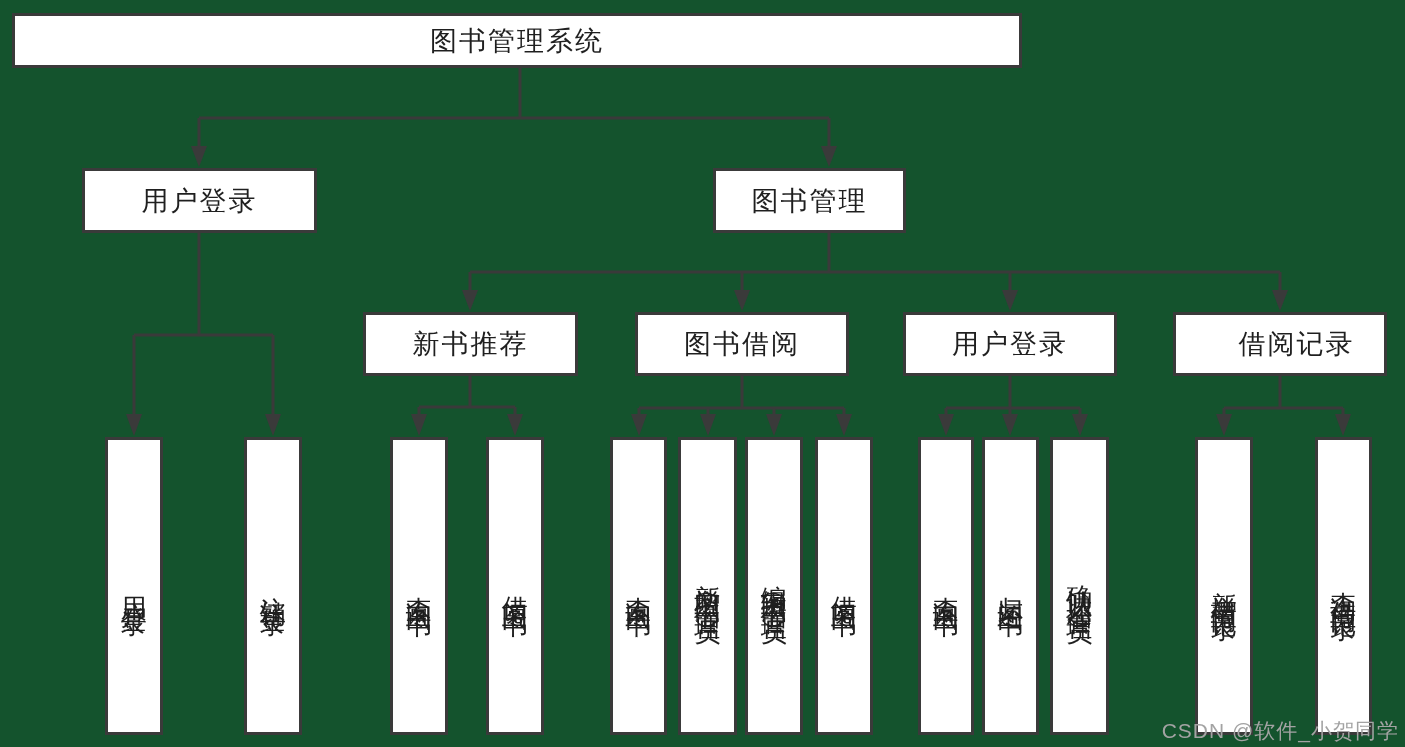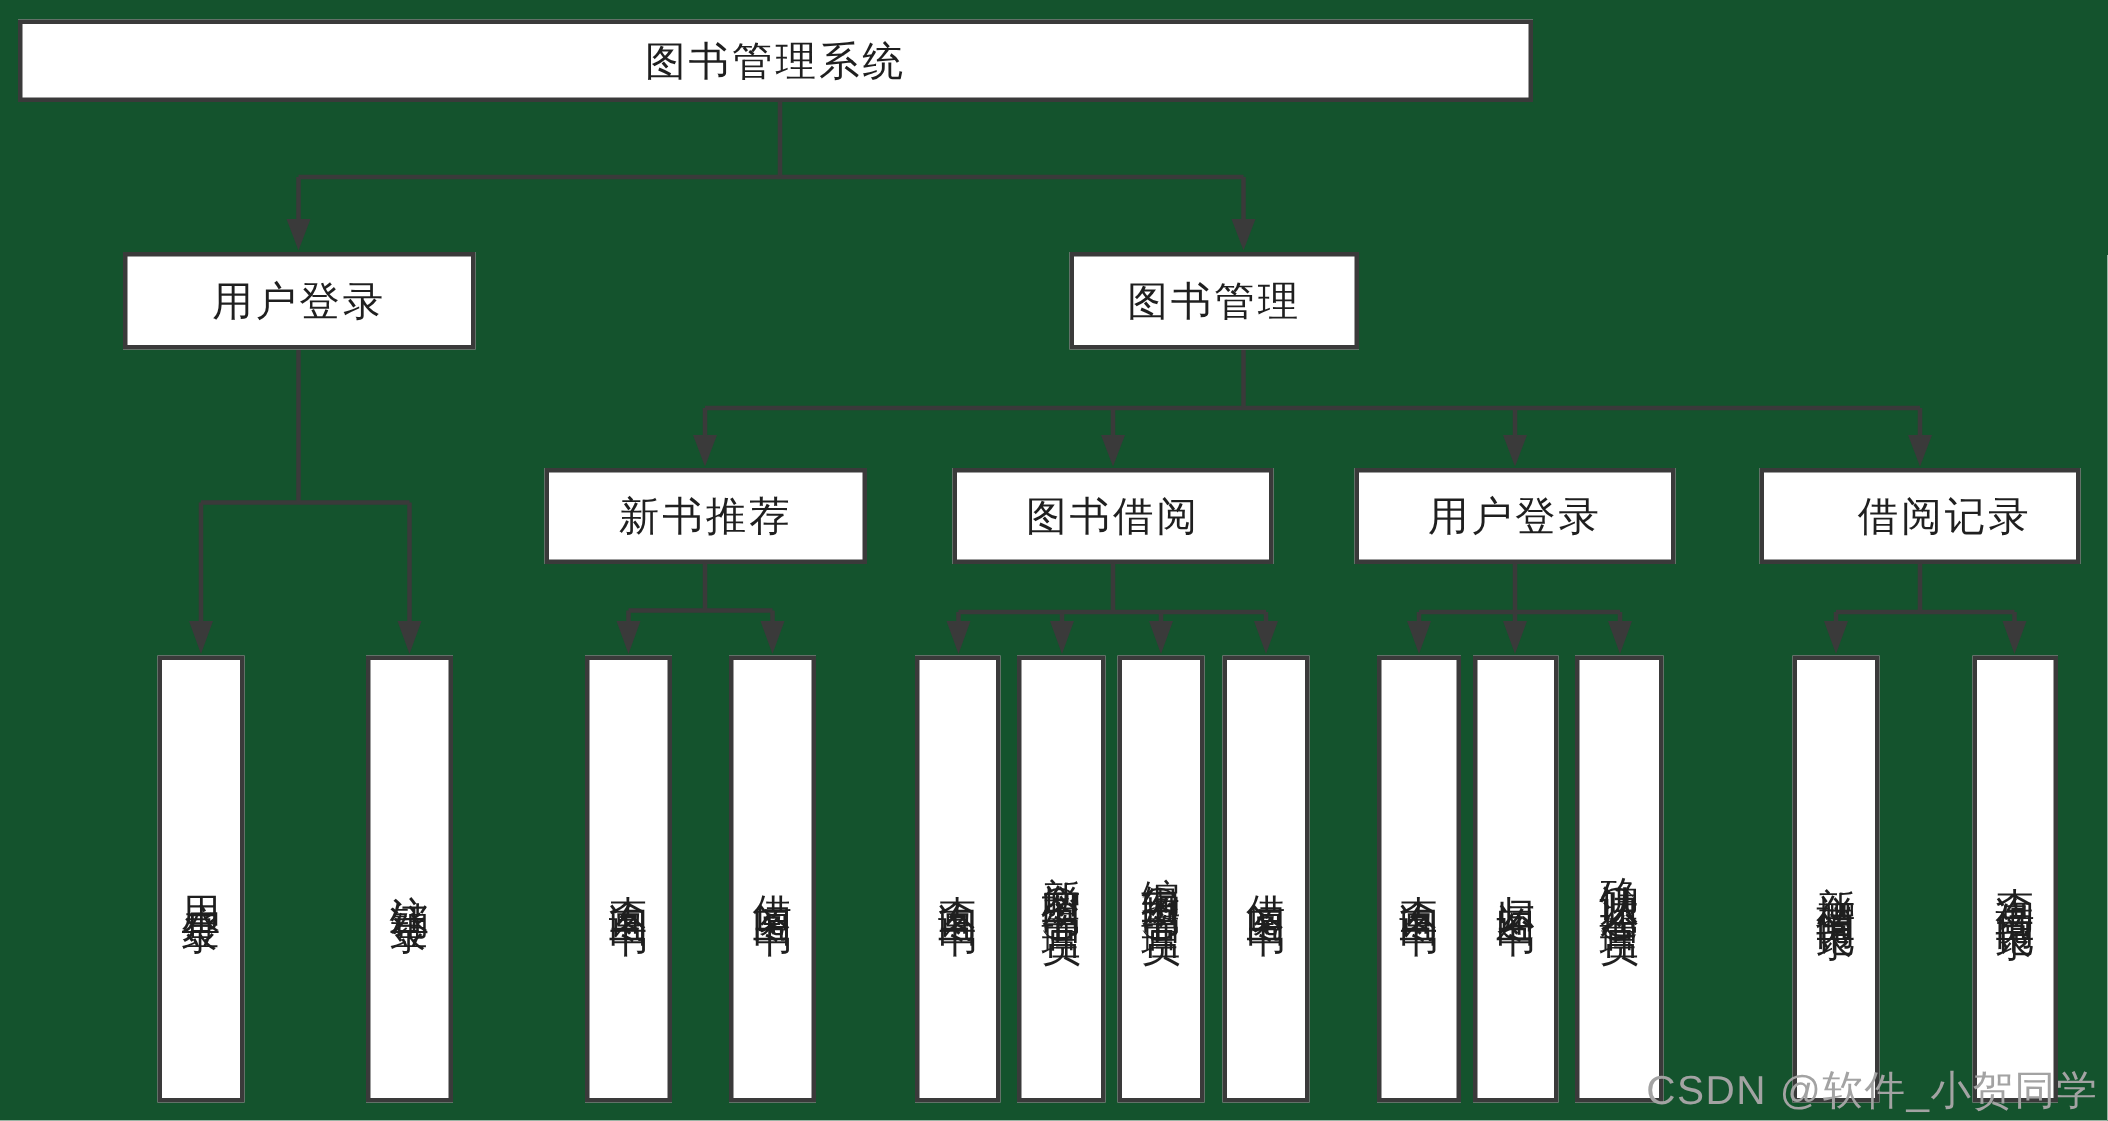--- a/index.html
+++ b/index.html
@@ -58,21 +58,21 @@
   #l-bb-borrow  { left: 815px;  width: 58px; }
   #l-cb-query   { left: 918px;  width: 56px; }
   #l-cb-return  { left: 982px;  width: 57px; }
   #l-cb-confirm { left: 1050px; width: 59px; }
   #l-br-add     { left: 1195px; width: 58px; }
   #l-br-query   { left: 1315px; width: 57px; }
   #watermark {
     position: absolute;
     right: 6px;
     bottom: 2px;
-    font-size: 27px;
+    font-size: 21px;
     letter-spacing: 1px;
     color: #a3a3a3;
     white-space: nowrap;
   }
   .cline { stroke: #3a3a3a; stroke-width: 3; fill: none; }
   .ahead { fill: #3a3a3a; stroke: none; }
 </style>
 </head>
 <body>
 

